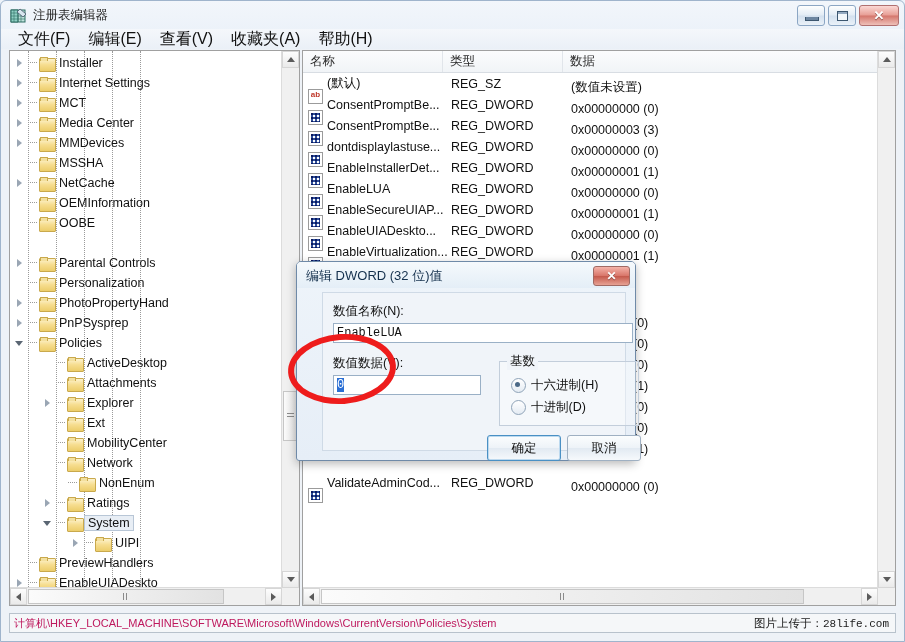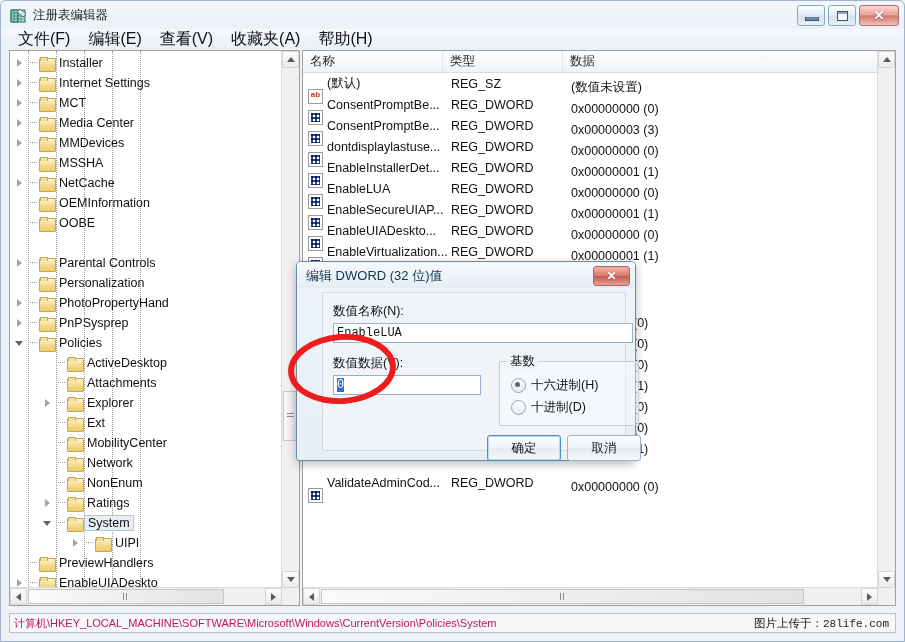--- a/index.html
+++ b/index.html
@@ -500,21 +500,21 @@
             <i class="tdots"></i>
             <i class="folder"></i>
             <span class="tlabel">MobilityCenter</span>
           </div>
           <div class="tnode" style="top: 402px; left: 32px;">
             <i class="expander"></i>
             <i class="tdots"></i>
             <i class="folder"></i>
             <span class="tlabel">Network</span>
           </div>
-          <div class="tnode" style="top: 422px; left: 32px; text-align: right;">
+          <div class="tnode" style="top: 422px; left: 44px; text-align: right;">
             <i class="expander"></i>
             <i class="tdots"></i>
             <i class="folder"></i>
             <span class="tlabel">NonEnum</span>
           </div>
           <div class="tnode" style="top: 442px; left: 32px;">
             <i class="expander collapsed"></i>
             <i class="tdots"></i>
             <i class="folder"></i>
             <span class="tlabel">Ratings</span>

